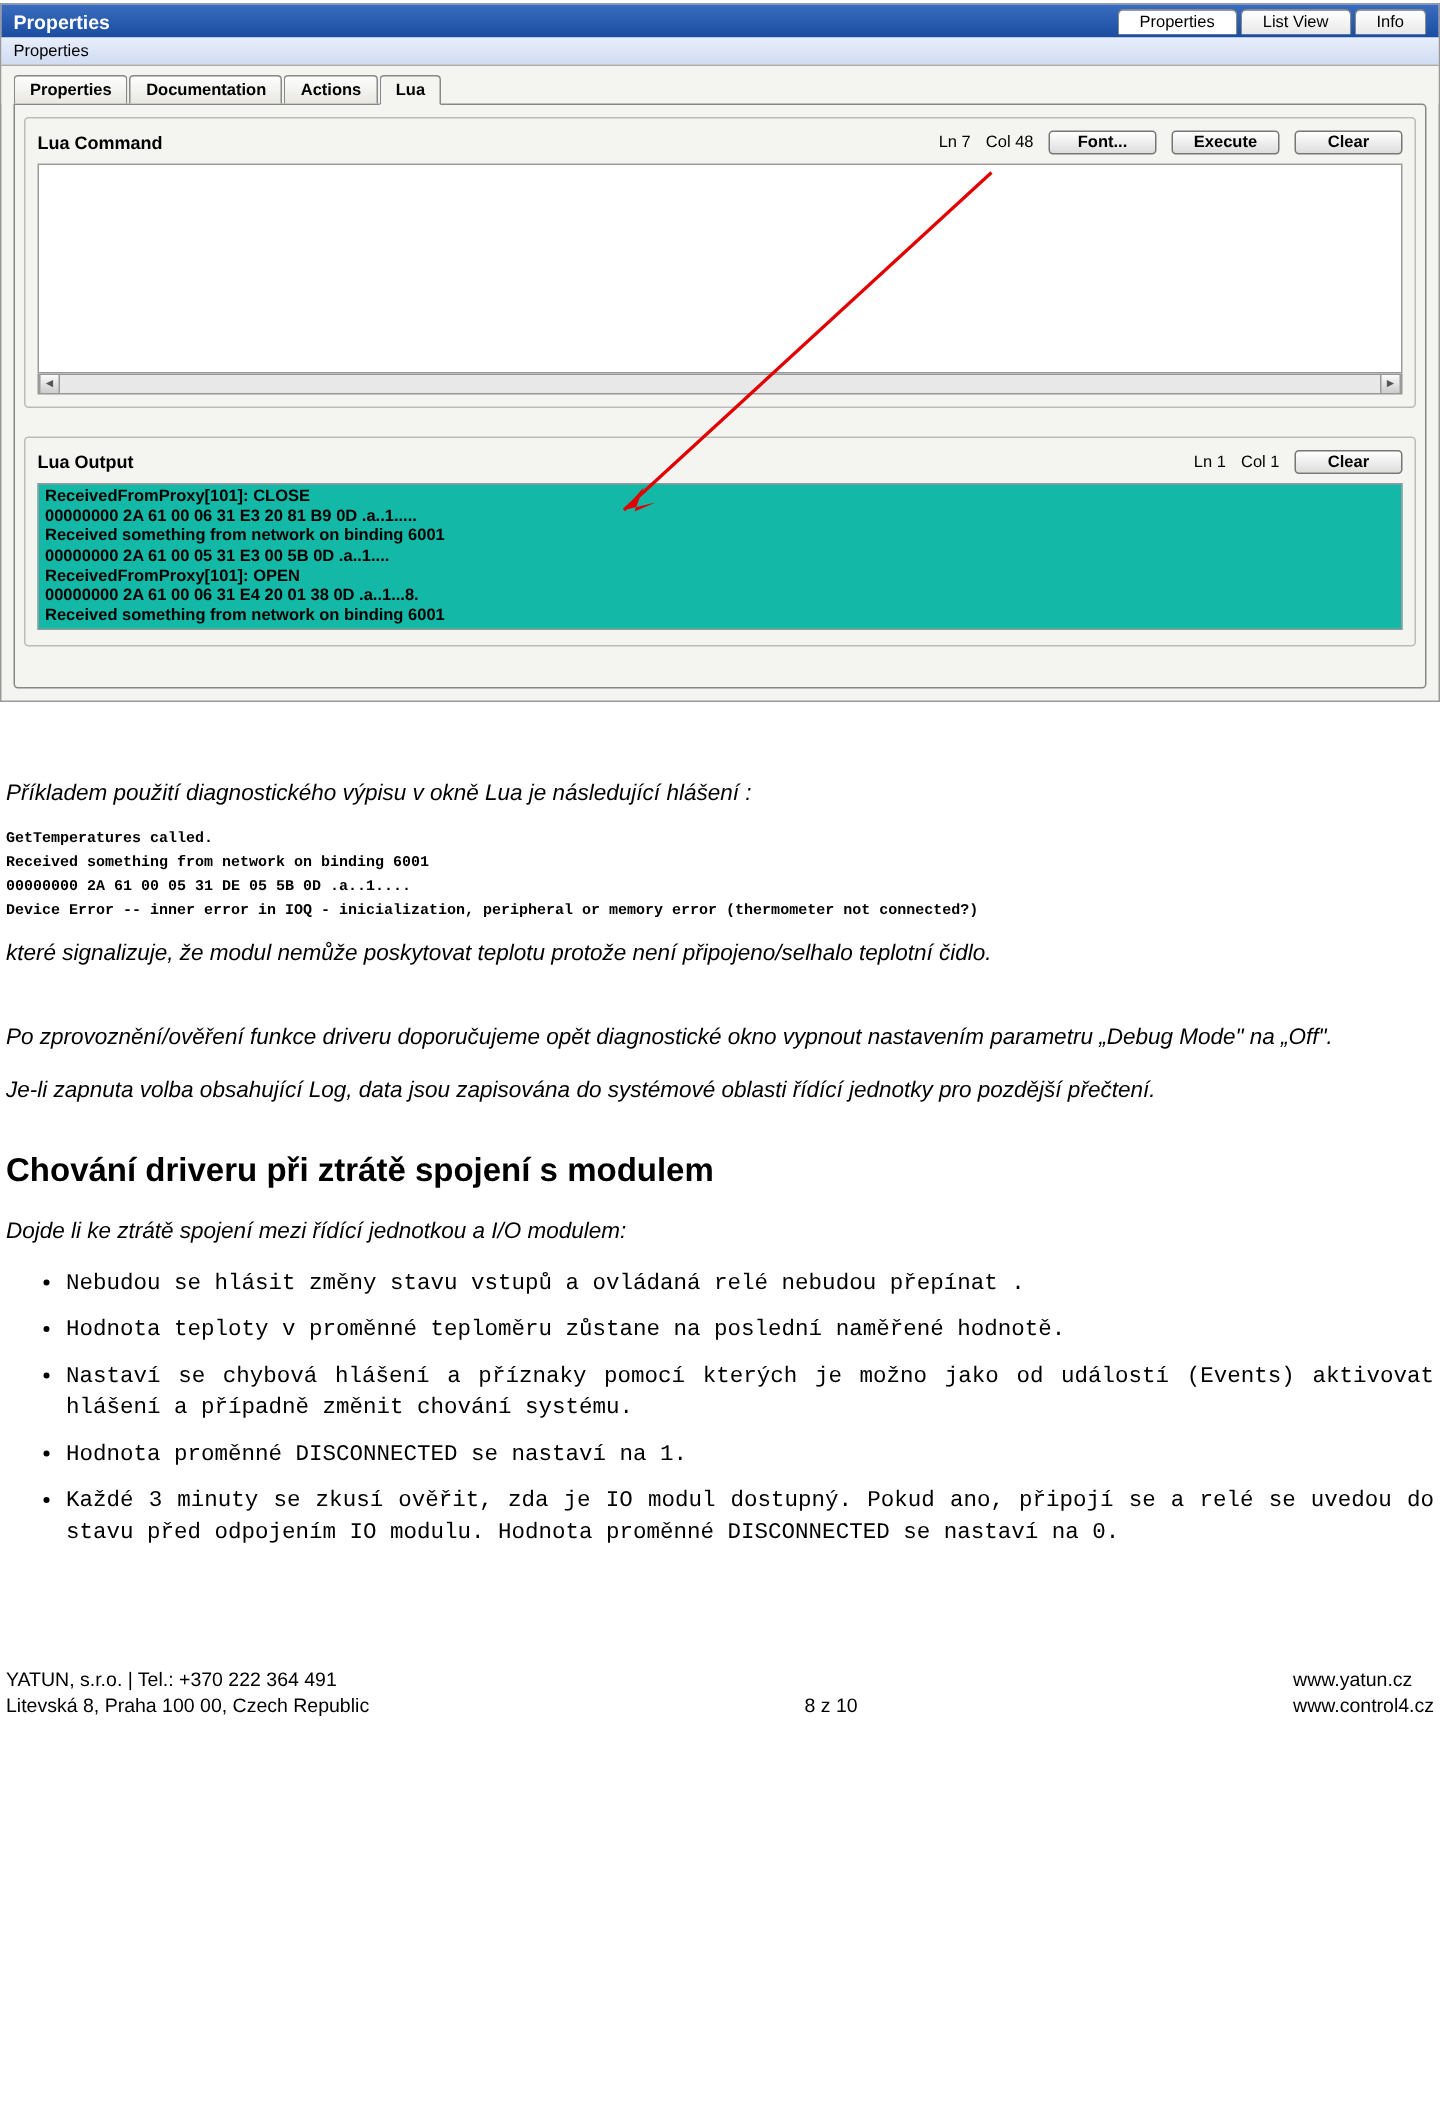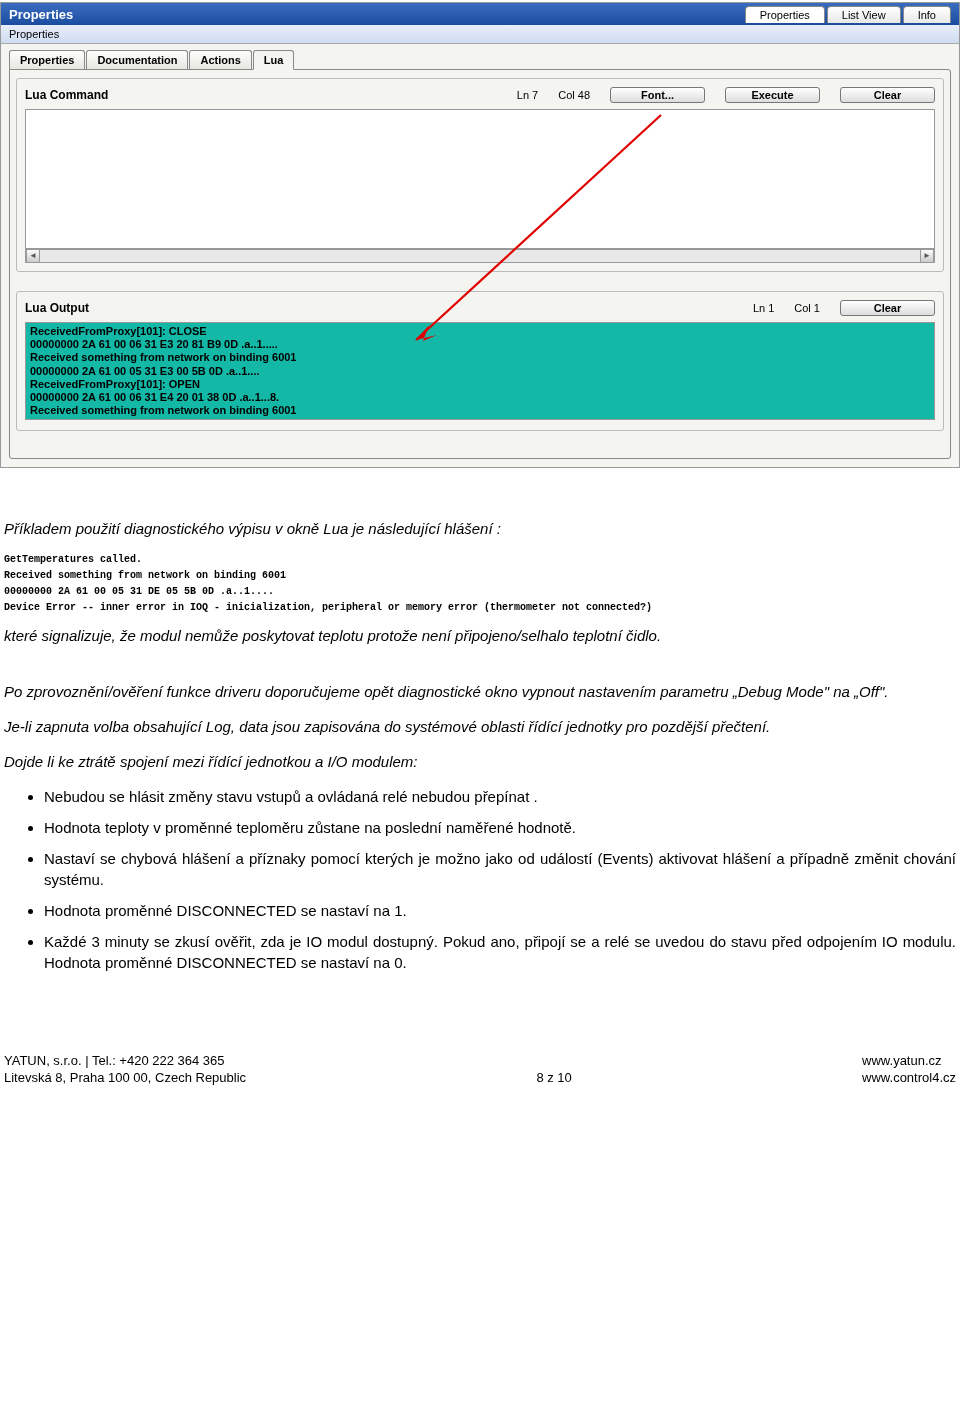--- a/index.html
+++ b/index.html
@@ -16,35 +16,35 @@
   .subheader { background: linear-gradient(#e8eefb,#d0dcf2); padding: 3px 8px; font-size: 11px; color: #000; border-bottom: 1px solid #aaa; }
   
   .inner-tabs { display: flex; padding: 6px 8px 0 8px; background: #f4f4f0; }
   .inner-tab { padding: 3px 10px; border: 1px solid #888; border-bottom: none; background: linear-gradient(#fdfdfd,#e8e8e0); font-size: 11px; font-weight: bold; margin-right: 1px; border-radius: 3px 3px 0 0; }
   .inner-tab.active { background: #f4f4f0; border-bottom: 1px solid #f4f4f0; margin-bottom: -1px; }
   
   .tab-content { border: 1px solid #888; margin: 0 8px 8px 8px; padding: 8px 6px; background: #f4f4f0; border-radius: 0 3px 3px 3px; }
   .fieldset { border: 1px solid #bbb; border-radius: 3px; padding: 8px; margin-bottom: 19px; background:#f4f4f0;}
   .fieldset-header { display: flex; align-items: center; margin-bottom: 6px; gap: 8px; }
   .fieldset-label { font-weight: bold; font-size: 12px; }
-  .status-group { margin-left: auto; display: flex; gap: 20px; align-items: center; font-size: 11px; }
-  .btn { background: linear-gradient(#fff,#ddd); border: 1px solid #777; border-radius: 3px; padding: 1px 0; font-size: 11px; font-weight: bold; text-align: center; width: 95px; }
+  .status-group { margin-left: auto; display: flex; gap: 10px; align-items: center; font-size: 11px; }
+  .btn { background: linear-gradient(#fff,#ddd); border: 1px solid #777; border-radius: 3px; padding: 1px 0; font-size: 11px; font-weight: bold; text-align: center; width: 72px; }
   .textarea-box { background: #fff; border: 1px solid #999; width: 100%; height: 140px; }
   .scrollbar-box { height: 14px; border: 1px solid #999; background: #e8e8e8; display:flex; justify-content: space-between;}
   .sb-btn { width:14px; height:100%; background: linear-gradient(#fafafa,#ccc); border-right:1px solid #999; border-left:1px solid #999; font-size:8px; text-align:center; line-height:12px; color:#555;}
   
   .output-box { background: #14b8a6; border: 1px solid #999; padding: 2px 4px; font-size: 11px; font-weight: bold; font-family: Arial; line-height: 1.2; }
   
   .arrow { position: absolute; pointer-events: none; }
   
   .doctext { padding: 0 4px; margin-top: 50px; font-size: 15px; line-height: 1.4; }
   .doctext p { margin-bottom: 14px; font-style: italic; }
   .monoline { font-family: Liberation Mono, monospace; font-weight: bold; font-size: 10px; margin-bottom:2px;}
   .heading { font-size: 22px; font-weight: bold; margin: 28px 0 14px 0; }
-  ul.bullets { list-style: disc; margin: 8px 0 8px 40px; }
+  ul.bullets { list-style: disc; margin: 8px 0 8px 40px; font-family: Liberation Mono, monospace; }
   ul.bullets li { margin-bottom: 10px; text-align: justify; font-size:15px;}
   .justify { text-align: justify; }
   
   .footer { margin-top: 80px; display: flex; justify-content: space-between; font-size: 13px; padding: 0 4px 8px 4px; }
   .footer-col { line-height: 1.3; }
   .footer-center { align-self: flex-end; }
 </style>
 </head>
 <body>
 
@@ -116,33 +116,34 @@
   <p>Příkladem použití diagnostického výpisu v okně Lua je následující hlášení :</p>
   <div class="monoline">GetTemperatures called.</div>
   <div class="monoline">Received something from network on binding 6001</div>
   <div class="monoline">00000000 2A 61 00 05 31 DE 05 5B 0D .a..1....</div>
   <div class="monoline" style="margin-bottom:10px;">Device Error -- inner error in IOQ - inicialization, peripheral or memory error (thermometer not connected?)</div>
   <p>které signalizuje, že modul nemůže poskytovat teplotu protože není připojeno/selhalo teplotní čidlo.</p>
   <br>
   <p class="justify">Po zprovoznění/ověření funkce driveru doporučujeme opět diagnostické okno vypnout nastavením parametru „Debug Mode" na „Off".</p>
   <p>Je-li zapnuta volba obsahující Log, data jsou zapisována do systémové oblasti řídící jednotky pro pozdější přečtení.</p>
   
+  <div class="heading">Chování driveru při ztrátě spojení s modulem</div>
   <p>Dojde li ke ztrátě spojení mezi řídící jednotkou a I/O modulem:</p>
   <ul class="bullets">
     <li>Nebudou se hlásit změny stavu vstupů a ovládaná relé nebudou přepínat .</li>
     <li>Hodnota teploty v proměnné teploměru zůstane na poslední naměřené hodnotě.</li>
     <li class="justify">Nastaví se chybová hlášení a příznaky pomocí kterých je možno jako od událostí (Events) aktivovat hlášení a případně změnit chování systému.</li>
     <li>Hodnota proměnné DISCONNECTED se nastaví na 1.</li>
     <li class="justify">Každé 3 minuty se zkusí ověřit, zda je IO modul dostupný. Pokud ano, připojí se a relé se uvedou do stavu před odpojením IO modulu. Hodnota proměnné DISCONNECTED se nastaví na 0.</li>
   </ul>
 </div>
 
 <div class="footer">
   <div class="footer-col">
-    <div>YATUN, s.r.o. | Tel.: +420 222 364 365</div>
+    <div>YATUN, s.r.o. | Tel.: +370 222 364 491</div>
     <div>Litevská 8, Praha 100 00, Czech Republic</div>
   </div>
   <div class="footer-col footer-center">8 z 10</div>
   <div class="footer-col" style="text-align:left;">
     <div>www.yatun.cz</div>
     <div>www.control4.cz</div>
   </div>
 </div>
 
 </body></html>

